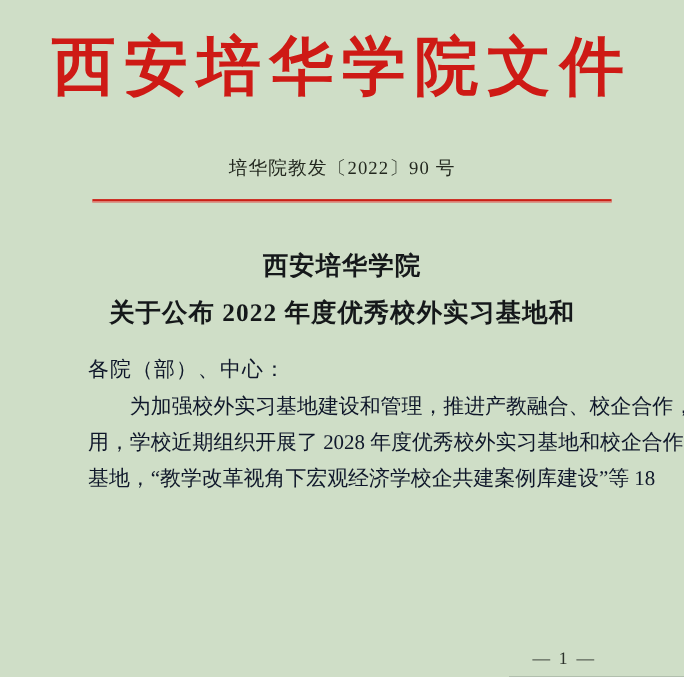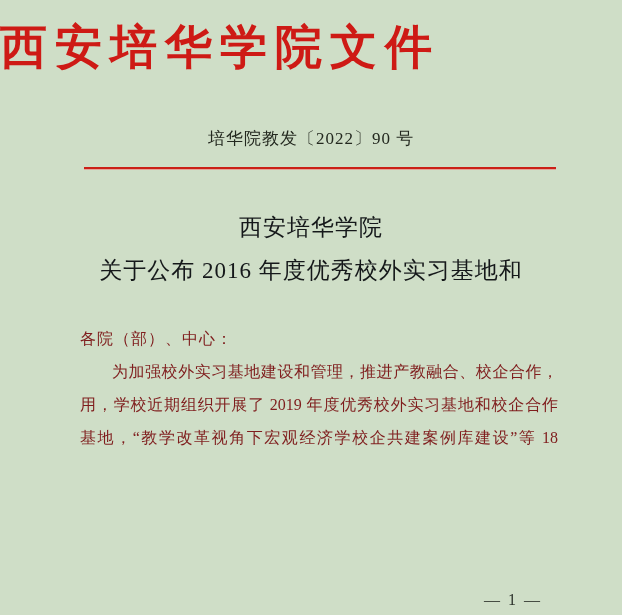--- a/index.html
+++ b/index.html
@@ -12,22 +12,23 @@
     width: 622px;
     height: 615px;
     margin: 0 auto;
     background: #cfdec7;
     overflow: hidden;
     font-family: "Liberation Serif", "DejaVu Serif", serif;
     color: #212621;
     box-sizing: border-box;
   }
   .org-title {
-    margin-top: 16px;
-    font-size: 47px;
+    margin-top: 30px;
+    text-align: center;
+    font-size: 58px;
     font-weight: bold;
     letter-spacing: 8px;
     color: #ce1a15;
     line-height: 62px;
     white-space: nowrap;
   }
   .doc-number {
     margin-top: 50px;
     text-align: center;
     font-size: 17px;
@@ -40,32 +41,32 @@
     height: 3px;
     margin: 17px auto 0 auto;
     margin-left: 84px;
     background: #cb2017;
     border-bottom: 1px solid #e4a69b;
     box-sizing: border-box;
   }
   .notice-title {
     margin-top: 36px;
     text-align: center;
-    font-weight: normal;
+    font-weight: bold;
     font-size: 23px;
     line-height: 43px;
     color: #15181a;
     letter-spacing: 1px;
   }
   .body-block {
-    margin: 30px 64px 0 80px;
+    margin: 14px 64px 0 80px;
     width: 478px;
-    font-size: 16px;
+    font-size: 19px;
     line-height: 33px;
-    color: #7f1d1d;
+    color: #0f172a;
   }
   .salutation {
     text-align: left;
     letter-spacing: 1px;
   }
   .para-line {
     text-align: justify;
     text-align-last: justify;
     white-space: nowrap;
   }
@@ -87,27 +88,27 @@
 <div class="page">
 
   <div class="org-title">西安培华学院文件</div>
 
   <div class="doc-number">培华院教发〔2022〕90 号</div>
 
   <div class="red-divider"></div>
 
   <div class="notice-title">
     <div>西安培华学院</div>
-    <div>关于公布 2016 年度优秀校外实习基地和</div>
+    <div>关于公布 2022 年度优秀校外实习基地和</div>
   </div>
 
   <div class="body-block">
     <div class="salutation">各院（部）、中心：</div>
     <div class="para-line indent">为加强校外实习基地建设和管理，推进产教融合、校企合作，</div>
-    <div class="para-line">用，学校近期组织开展了 2019 年度优秀校外实习基地和校企合作</div>
+    <div class="para-line">用，学校近期组织开展了 2028 年度优秀校外实习基地和校企合作</div>
     <div class="para-line">基地，“教学改革视角下宏观经济学校企共建案例库建设”等 18</div>
   </div>
 
   <div class="footer">
     <span>— 1 —</span>
   </div>
 
 </div>
 
 </body></html>

